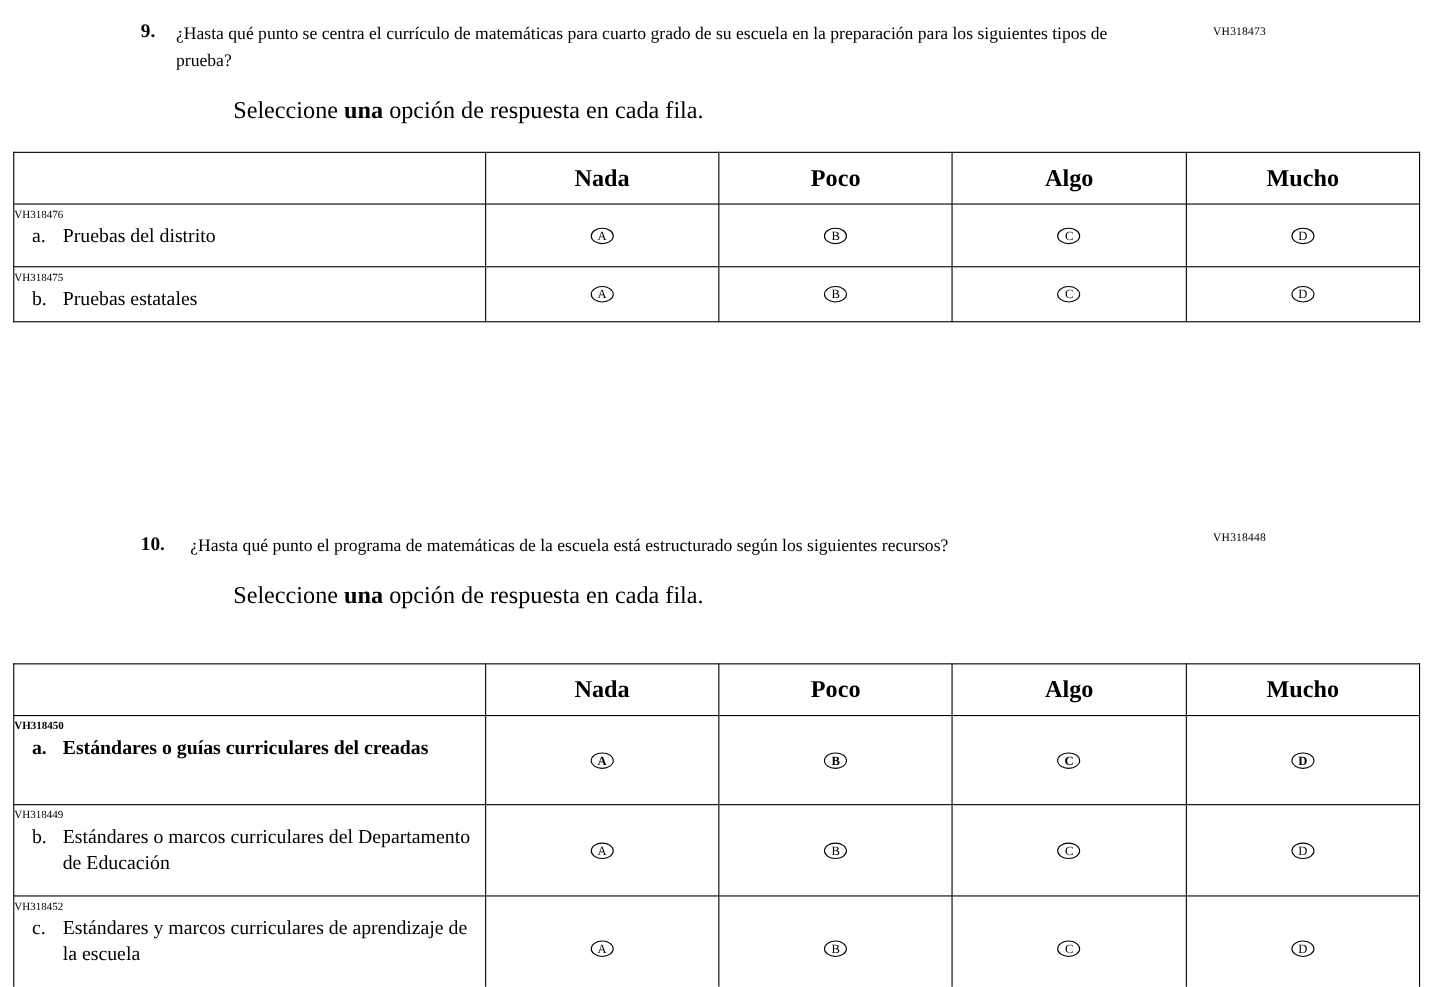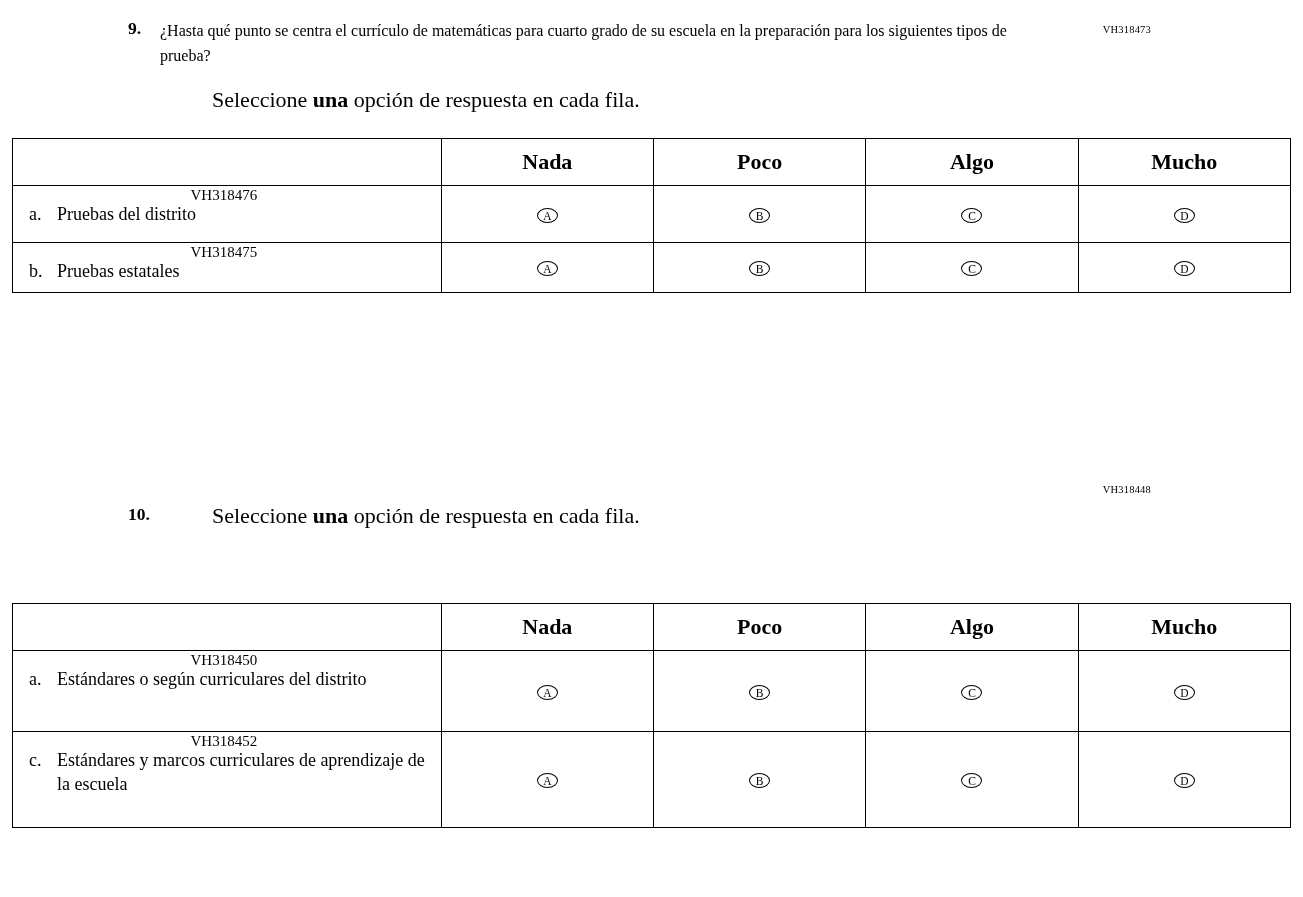--- a/index.html
+++ b/index.html
@@ -85,22 +85,22 @@
     text-align: center;
     padding: 3px 0;
   }
   table.matrix td.stem {
     vertical-align: top;
     position: relative;
     padding: 0;
   }
   .stem-code {
     display: block;
-    text-align: center;
-    font-size: 15px;
+    text-align: left;
+    font-size: 10px;
     line-height: 13px;
     padding: 3px 6px 0 0;
     font-family: "Liberation Serif", serif;
   }
   .stem-text {
     display: block;
     font-size: 18px;
     line-height: 24px;
     padding: 0 8px 8px 16px;
     position: relative;
@@ -197,20 +197,21 @@
       </tbody>
     </table>
   </div>
 
   <div class="question-block" style="top:484px;">
 
     <div class="vh-code q-code" style="top:0px;">VH318448</div>
 
     <div class="q-head">
       <span class="q-num">10.</span>
+      <div class="q-text" style="margin-left:45px;">¿Hasta qué punto el programa de matemáticas de la escuela está estructurado según los siguientes recursos?</div>
       <div class="q-instr"><span>Seleccione </span><b>una</b><span> opción de respuesta en cada fila.</span></div>
     </div>
 
     <table class="matrix" style="top:119px;">
       <colgroup>
         <col class="col-stem">
           <col class="col-opt">
           <col class="col-opt">
           <col class="col-opt">
           <col class="col-opt">
@@ -218,26 +219,39 @@
       <thead>
         <tr>
           <th></th>
           <th>Nada</th>
           <th>Poco</th>
           <th>Algo</th>
           <th>Mucho</th>
         </tr>
       </thead>
       <tbody>
-        <tr style="height:81px;">
+        <tr style="height:81px;font-weight:bold;">
           <td class="stem">
             <span class="stem-code">VH318450</span>
             <span class="stem-text">
               <span class="lbl">a.</span>
-              <span class="body">Estándares o según curriculares del distrito</span>
+              <span class="body">Estándares o guías curriculares del creadas</span>
+            </span>
+          </td>
+          <td class="opt"><span class="bubble">A</span></td>
+          <td class="opt"><span class="bubble">B</span></td>
+          <td class="opt"><span class="bubble">C</span></td>
+          <td class="opt"><span class="bubble">D</span></td>
+        </tr>
+        <tr style="height:83px;">
+          <td class="stem">
+            <span class="stem-code">VH318449</span>
+            <span class="stem-text">
+              <span class="lbl">b.</span>
+              <span class="body">Estándares o marcos curriculares del Departamento de Educación</span>
             </span>
           </td>
           <td class="opt"><span class="bubble">A</span></td>
           <td class="opt"><span class="bubble">B</span></td>
           <td class="opt"><span class="bubble">C</span></td>
           <td class="opt"><span class="bubble">D</span></td>
         </tr>
         <tr style="height:96px;">
           <td class="stem">
             <span class="stem-code">VH318452</span>

